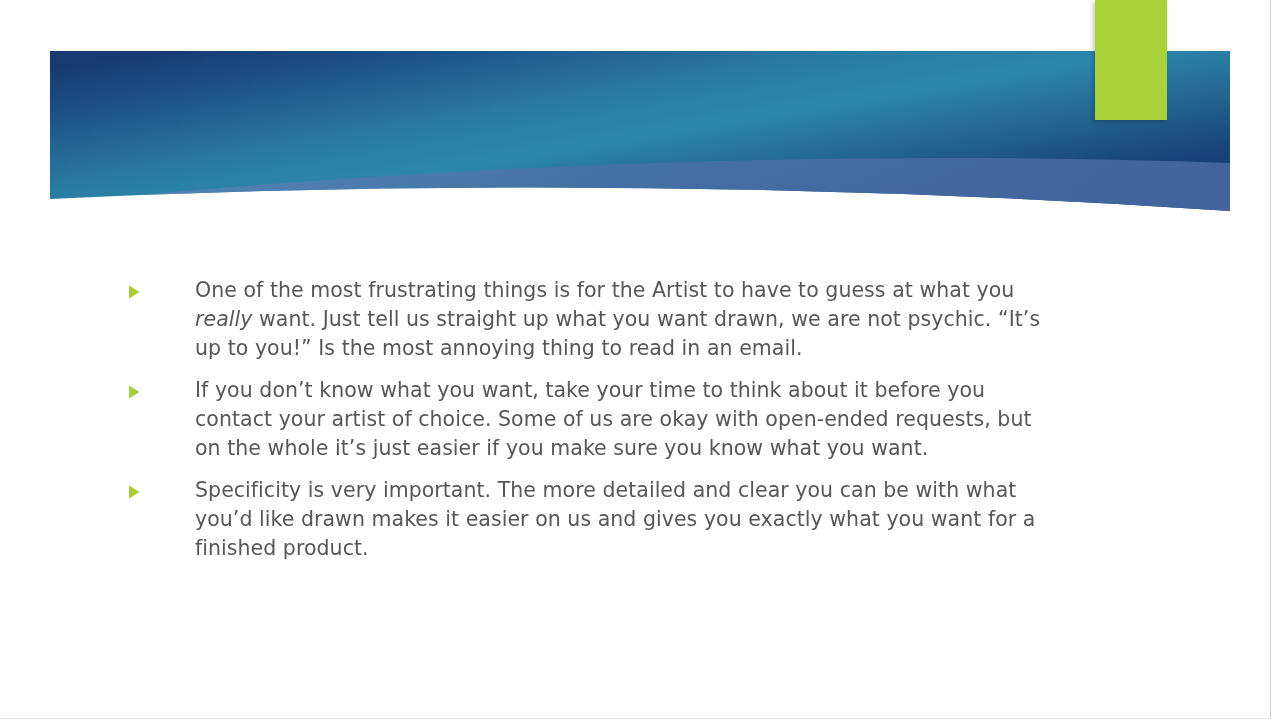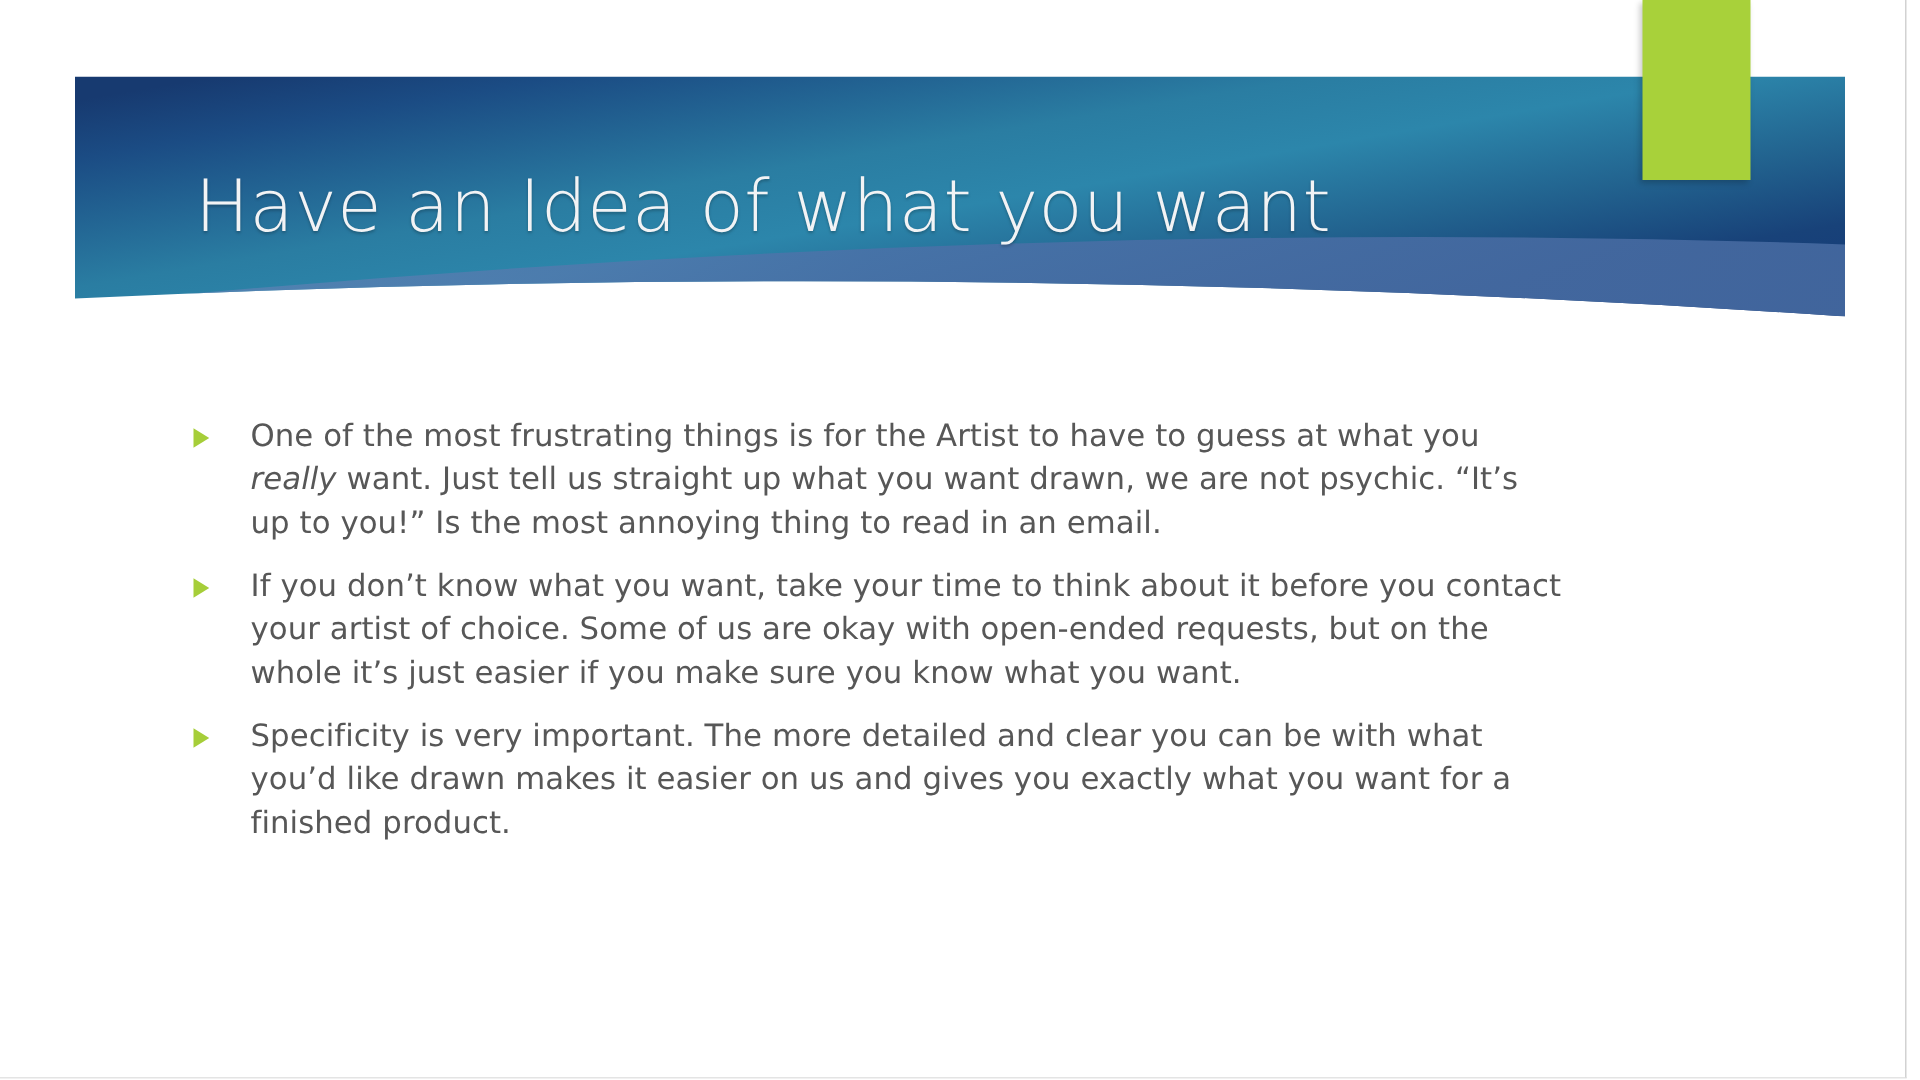--- a/index.html
+++ b/index.html
@@ -83,20 +83,21 @@
     position: absolute;
     left: 126px;
     top: 276px;
     width: 916px;
   }
 
   .bullet-item {
     display: flex;
     align-items: flex-start;
     margin-bottom: 13px;
+    gap: 28px;
   }
   .bullet-item:last-child { margin-bottom: 0; }
 
   .bullet-marker {
     flex: 0 0 auto;
     width: 41px;
     padding-top: 8px;
     line-height: 0;
   }
   .bullet-marker svg { display: block; }
@@ -142,21 +143,20 @@
       <path d="M0,0 H1180 V160 Q590,120 0,148 Z" fill="url(#bannerGrad)"></path>
 
       <g clip-path="url(#bannerClip)">
         <path d="M0,152 Q620,92 1180,112 L1180,165 Q590,126 0,160 Z" fill="url(#waveGrad)"></path>
       </g>
     </svg>
   </div>
 
   <div id="accent-rectangle" style="background: rgb(168, 209, 58);"></div>
 
-  <h1 id="slide-title" style="color: rgb(242, 243, 245);">Have an Idea of what you want</h1>
 
   <div id="body-content">
 
     <div class="bullet-item">
       <span class="bullet-marker">
         <svg width="16" height="16" viewBox="0 0 16 16" aria-hidden="true">
           <polygon points="3,1.5 13.5,8 3,14.5" fill="#a6ce39"></polygon>
         </svg>
       </span>
       <span class="bullet-text" style="color: rgb(87, 87, 87);"><span>One of the most frustrating things is for the Artist to have to guess at what you </span><em>really</em><span> want. Just tell us straight up what you want drawn, we are not psychic. “It’s up to you!” Is the most annoying thing to read in an email.</span></span>

